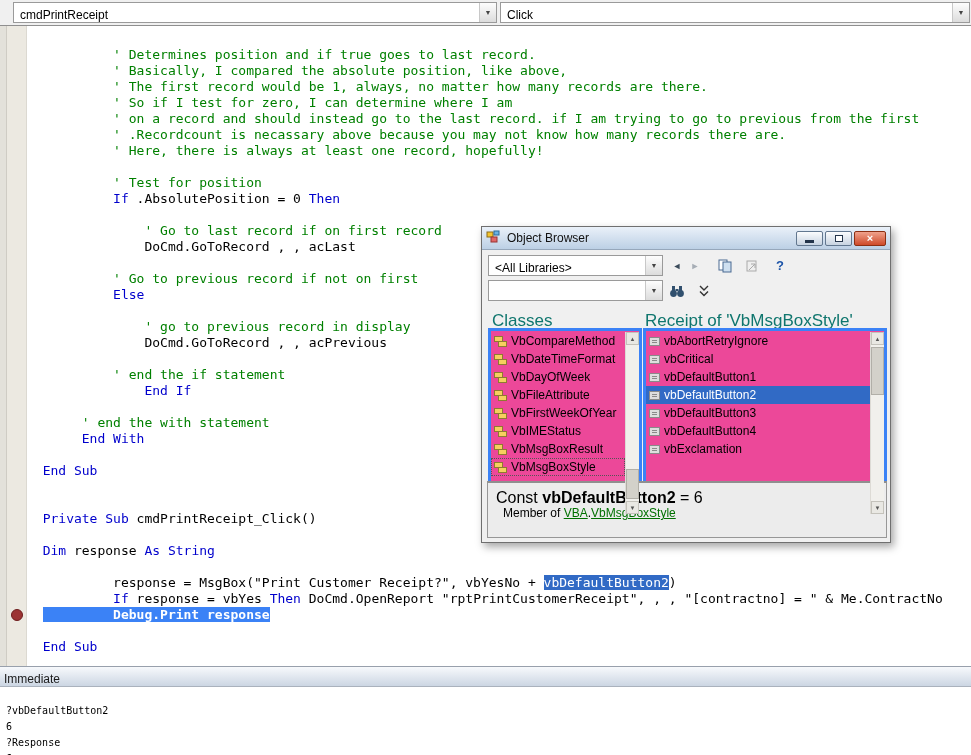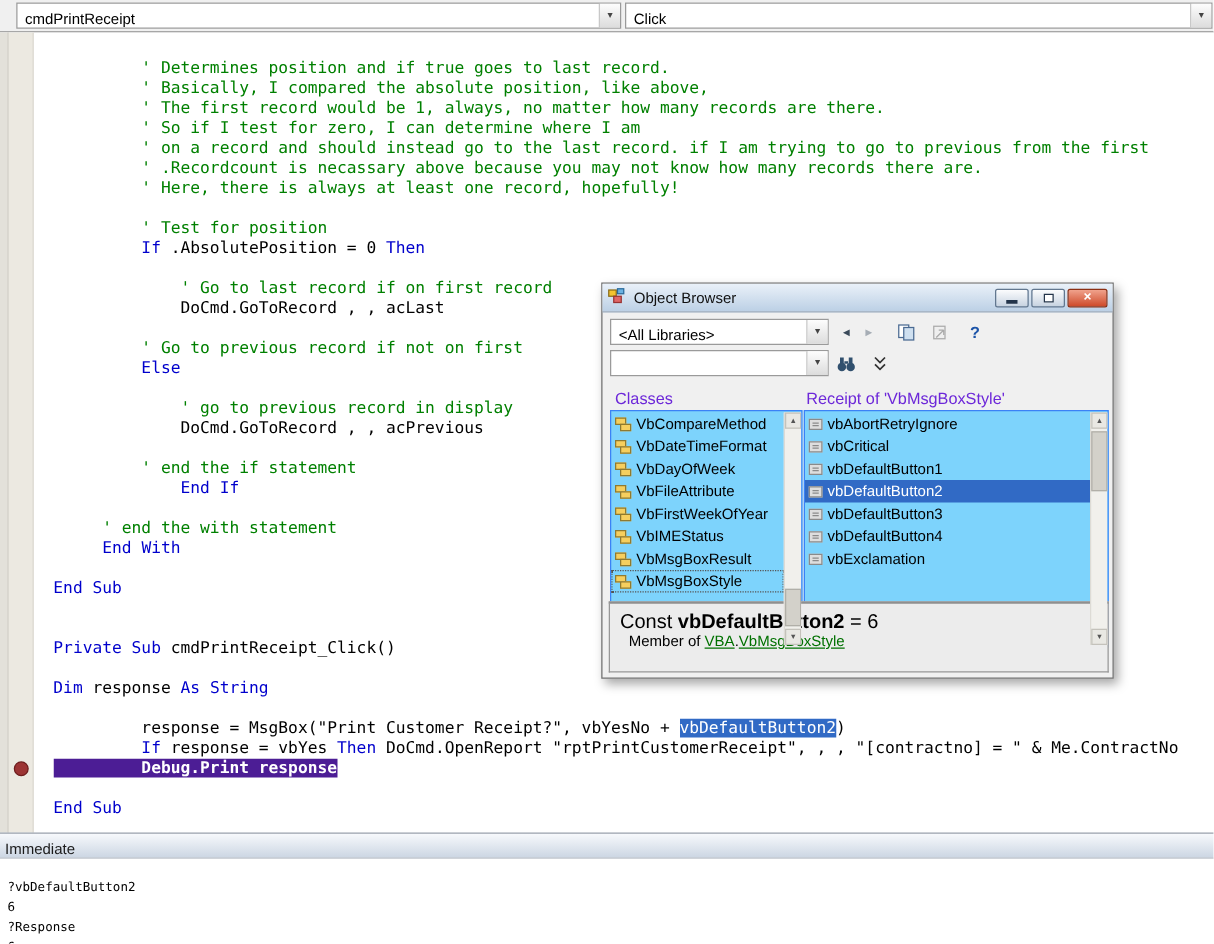--- a/index.html
+++ b/index.html
@@ -25,21 +25,21 @@
   .breakpoint-dot{position:absolute;left:11px;top:583px;width:12px;height:12px;border-radius:50%;
                   background:#9c3434;border:1px solid #6e1d1d}
   .code-lines{position:absolute;left:27px;top:0;right:0;bottom:0;padding-top:21px;
               font-family:"DejaVu Sans Mono","Liberation Mono",monospace;font-size:13px;
               line-height:16px;white-space:pre;overflow:hidden}
   .code-line{height:16px}
   .seg-c{color:#008000}
   .seg-k{color:#0000cc}
   .seg-t{color:#000}
   .seg-s{background:#316ac5;color:#fff}
-  .seg-b{background:#4c1d95;color:#fff;font-weight:bold}
+  .seg-b{background:#3b82f6;color:#fff;font-weight:bold}
 
   
   .object-browser{position:absolute;left:481px;top:226px;width:410px;height:317px;background:#f0f0f0;
                   border:1px solid #6f6f6f;box-shadow:3px 4px 8px rgba(0,0,0,.35);font-size:12px;z-index:10}
   .ob-titlebar{position:absolute;left:0;top:0;right:0;height:23px;
                background:linear-gradient(#eaf1f9,#bcd0e5);border-bottom:1px solid #96a7bb;
                display:flex;align-items:center;padding:0 4px}
   .ob-title{margin-left:5px;font-size:12px;color:#111}
   .win-btns{margin-left:auto;display:flex;gap:2px}
   .win-btn{width:27px;height:15px;border:1px solid #62778f;border-radius:2px;
@@ -53,25 +53,25 @@
   .search-combo{position:absolute;left:6px;top:53px;width:175px;height:21px}
   .tb-icon{position:absolute;width:20px;height:20px;display:flex;align-items:center;justify-content:center;
            font-size:11px;color:#333}
   .tb-icon.arrow{font-size:9px;color:#3a4a5a}
   .tb-icon.arrow.disabled{color:#a6adb5}
   .tb-icon.help{color:#1b53a8;font-weight:bold;font-size:13px}
   .pos-back{left:185px;top:29px}.pos-fwd{left:203px;top:29px}
   .pos-copy{left:233px;top:29px}.pos-viewdef{left:260px;top:29px}.pos-help{left:288px;top:28px}
   .pos-binoc{left:185px;top:54px}.pos-chev{left:212px;top:54px}
 
-  .pane-header{position:absolute;top:84px;font-size:13px;color:#6d28d9}
+  .pane-header{position:absolute;top:84px;font-size:17px;color:#0f766e}
   .classes-h{left:10px}
   .members-h{left:163px}
 
-  .ob-list{position:absolute;top:101px;height:190px;background:#7dd3fc;border:1px solid #3b82f6;overflow:hidden}
+  .ob-list{position:absolute;top:101px;height:190px;background:#ec4899;border:3px solid #3b82f6;overflow:hidden}
   .classes-list{left:6px;width:154px}
   .members-list{left:161px;width:244px}
   .ob-items{position:absolute;left:0;top:1px;right:14px;bottom:0;overflow:hidden}
   .ob-item{height:18px;display:flex;align-items:center;padding-left:3px;gap:4px;white-space:nowrap;font-size:12px}
   .ob-item.selected{background:#316ac5;color:#fff}
   .ob-item.focused{outline:1px dotted #555;outline-offset:-1px}
   .enum-icon{width:13px;height:11px;position:relative;display:inline-block;flex:0 0 13px}
   .enum-icon::before,.enum-icon::after{content:"";position:absolute;width:7px;height:4px;
        background:#f6cf5e;border:1px solid #8f7a30}
   .enum-icon::before{left:0;top:0}

